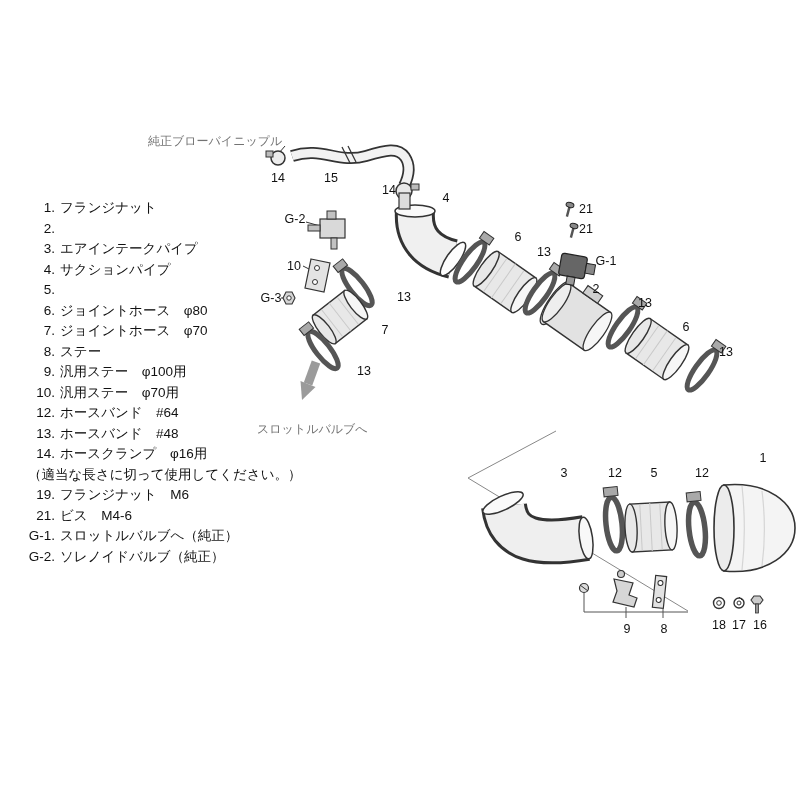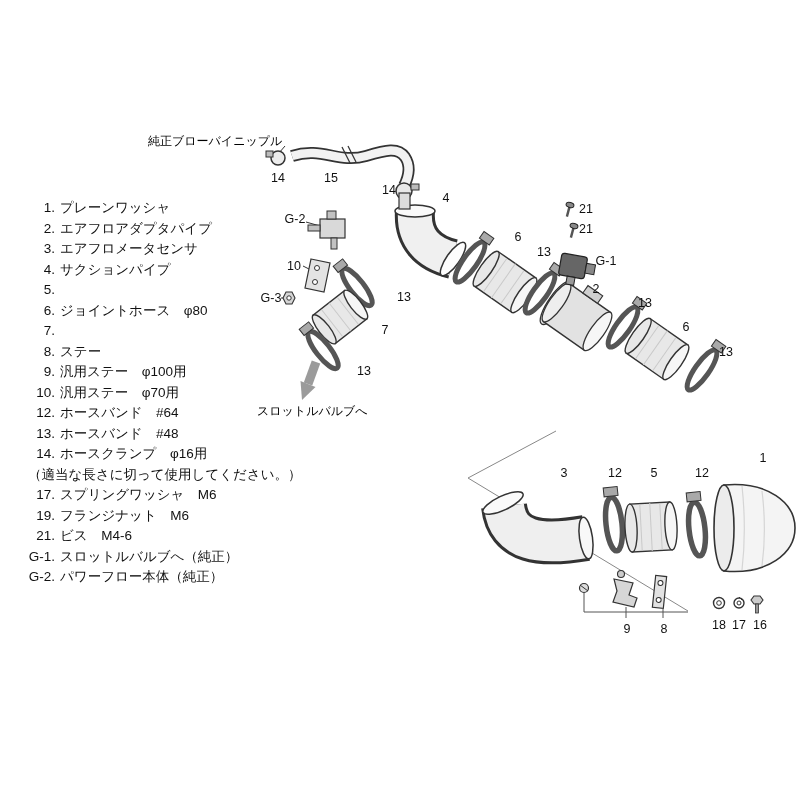--- a/index.html
+++ b/index.html
@@ -1,21 +1,21 @@
 <!DOCTYPE html>
 <html><head>
 <meta charset="utf-8">
 <style>
   html,body{margin:0;padding:0;background:#fff;}
   body{width:800px;height:800px;font-family:"Liberation Sans","DejaVu Sans",sans-serif;color:#111;}
   .stage{position:relative;width:800px;height:800px;background:#fff;overflow:hidden;}
   .diagram-svg{position:absolute;left:0;top:0;width:800px;height:800px;}
-  .annotation{position:absolute;font-size:12px;color:#000000;white-space:nowrap;}
+  .annotation{position:absolute;font-size:12px;color:#737373;white-space:nowrap;}
   #ann-blowby{left:148px;top:133px;}
-  #ann-throttle{left:257px;top:403px;}
+  #ann-throttle{left:257px;top:421px;}
   .parts-list{position:absolute;left:18px;top:198px;font-size:13.5px;line-height:20.5px;color:#111;}
   .part-row{display:flex;white-space:pre;}
   .part-row .part-num{width:37px;text-align:right;margin-right:5px;flex:0 0 auto;}
   .part-row.note{padding-left:10px;}
   .callout{font-size:12.5px;fill:#111;text-anchor:middle;font-family:"Liberation Sans","DejaVu Sans",sans-serif;}
 </style>
 </head>
 <body>
 
 <div class="stage">
@@ -235,34 +235,33 @@
         <text x="719" y="629" class="callout">18</text>
         <text x="739" y="629" class="callout">17</text>
         <text x="760" y="629" class="callout">16</text>
       </g>
   </svg>
 
   <div class="annotation" id="ann-blowby">純正ブローバイニップル</div>
   <div class="annotation" id="ann-throttle">スロットルバルブへ</div>
 
   <div class="parts-list">
-      <div class="part-row"><span class="part-num">1.</span><span class="part-label">プレーンワッシャ</span></div>
-      <div class="part-row"><span class="part-num">2.</span><span class="part-label">エアフロアダプタパイプ</span></div>
-      <div class="part-row"><span class="part-num">3.</span><span class="part-label">エアフロメータセンサ</span></div>
+      <div class="part-row"><span class="part-num">1.</span><span class="part-label">フランジナット</span></div>
+      <div class="part-row"><span class="part-num">2.</span></div>
+      <div class="part-row"><span class="part-num">3.</span><span class="part-label">エアインテークパイプ</span></div>
       <div class="part-row"><span class="part-num">4.</span><span class="part-label">サクションパイプ</span></div>
       <div class="part-row"><span class="part-num">5.</span></div>
       <div class="part-row"><span class="part-num">6.</span><span class="part-label">ジョイントホース　φ80</span></div>
-      <div class="part-row"><span class="part-num">7.</span></div>
+      <div class="part-row"><span class="part-num">7.</span><span class="part-label">ジョイントホース　φ70</span></div>
       <div class="part-row"><span class="part-num">8.</span><span class="part-label">ステー</span></div>
       <div class="part-row"><span class="part-num">9.</span><span class="part-label">汎用ステー　φ100用</span></div>
       <div class="part-row"><span class="part-num">10.</span><span class="part-label">汎用ステー　φ70用</span></div>
       <div class="part-row"><span class="part-num">12.</span><span class="part-label">ホースバンド　#64</span></div>
       <div class="part-row"><span class="part-num">13.</span><span class="part-label">ホースバンド　#48</span></div>
       <div class="part-row"><span class="part-num">14.</span><span class="part-label">ホースクランプ　φ16用</span></div>
       <div class="part-row note"><span class="part-label">（適当な長さに切って使用してください。）</span></div>
-      <div class="part-row"><span class="part-num">17.</span><span class="part-label">スプリングワッシャ　M6</span></div>
       <div class="part-row"><span class="part-num">19.</span><span class="part-label">フランジナット　M6</span></div>
       <div class="part-row"><span class="part-num">21.</span><span class="part-label">ビス　M4-6</span></div>
       <div class="part-row"><span class="part-num">G-1.</span><span class="part-label">スロットルバルブへ（純正）</span></div>
-      <div class="part-row"><span class="part-num">G-2.</span><span class="part-label">パワーフロー本体（純正）</span></div>
+      <div class="part-row"><span class="part-num">G-2.</span><span class="part-label">ソレノイドバルブ（純正）</span></div>
     </div>
 
 </div>
 
 </body></html>

